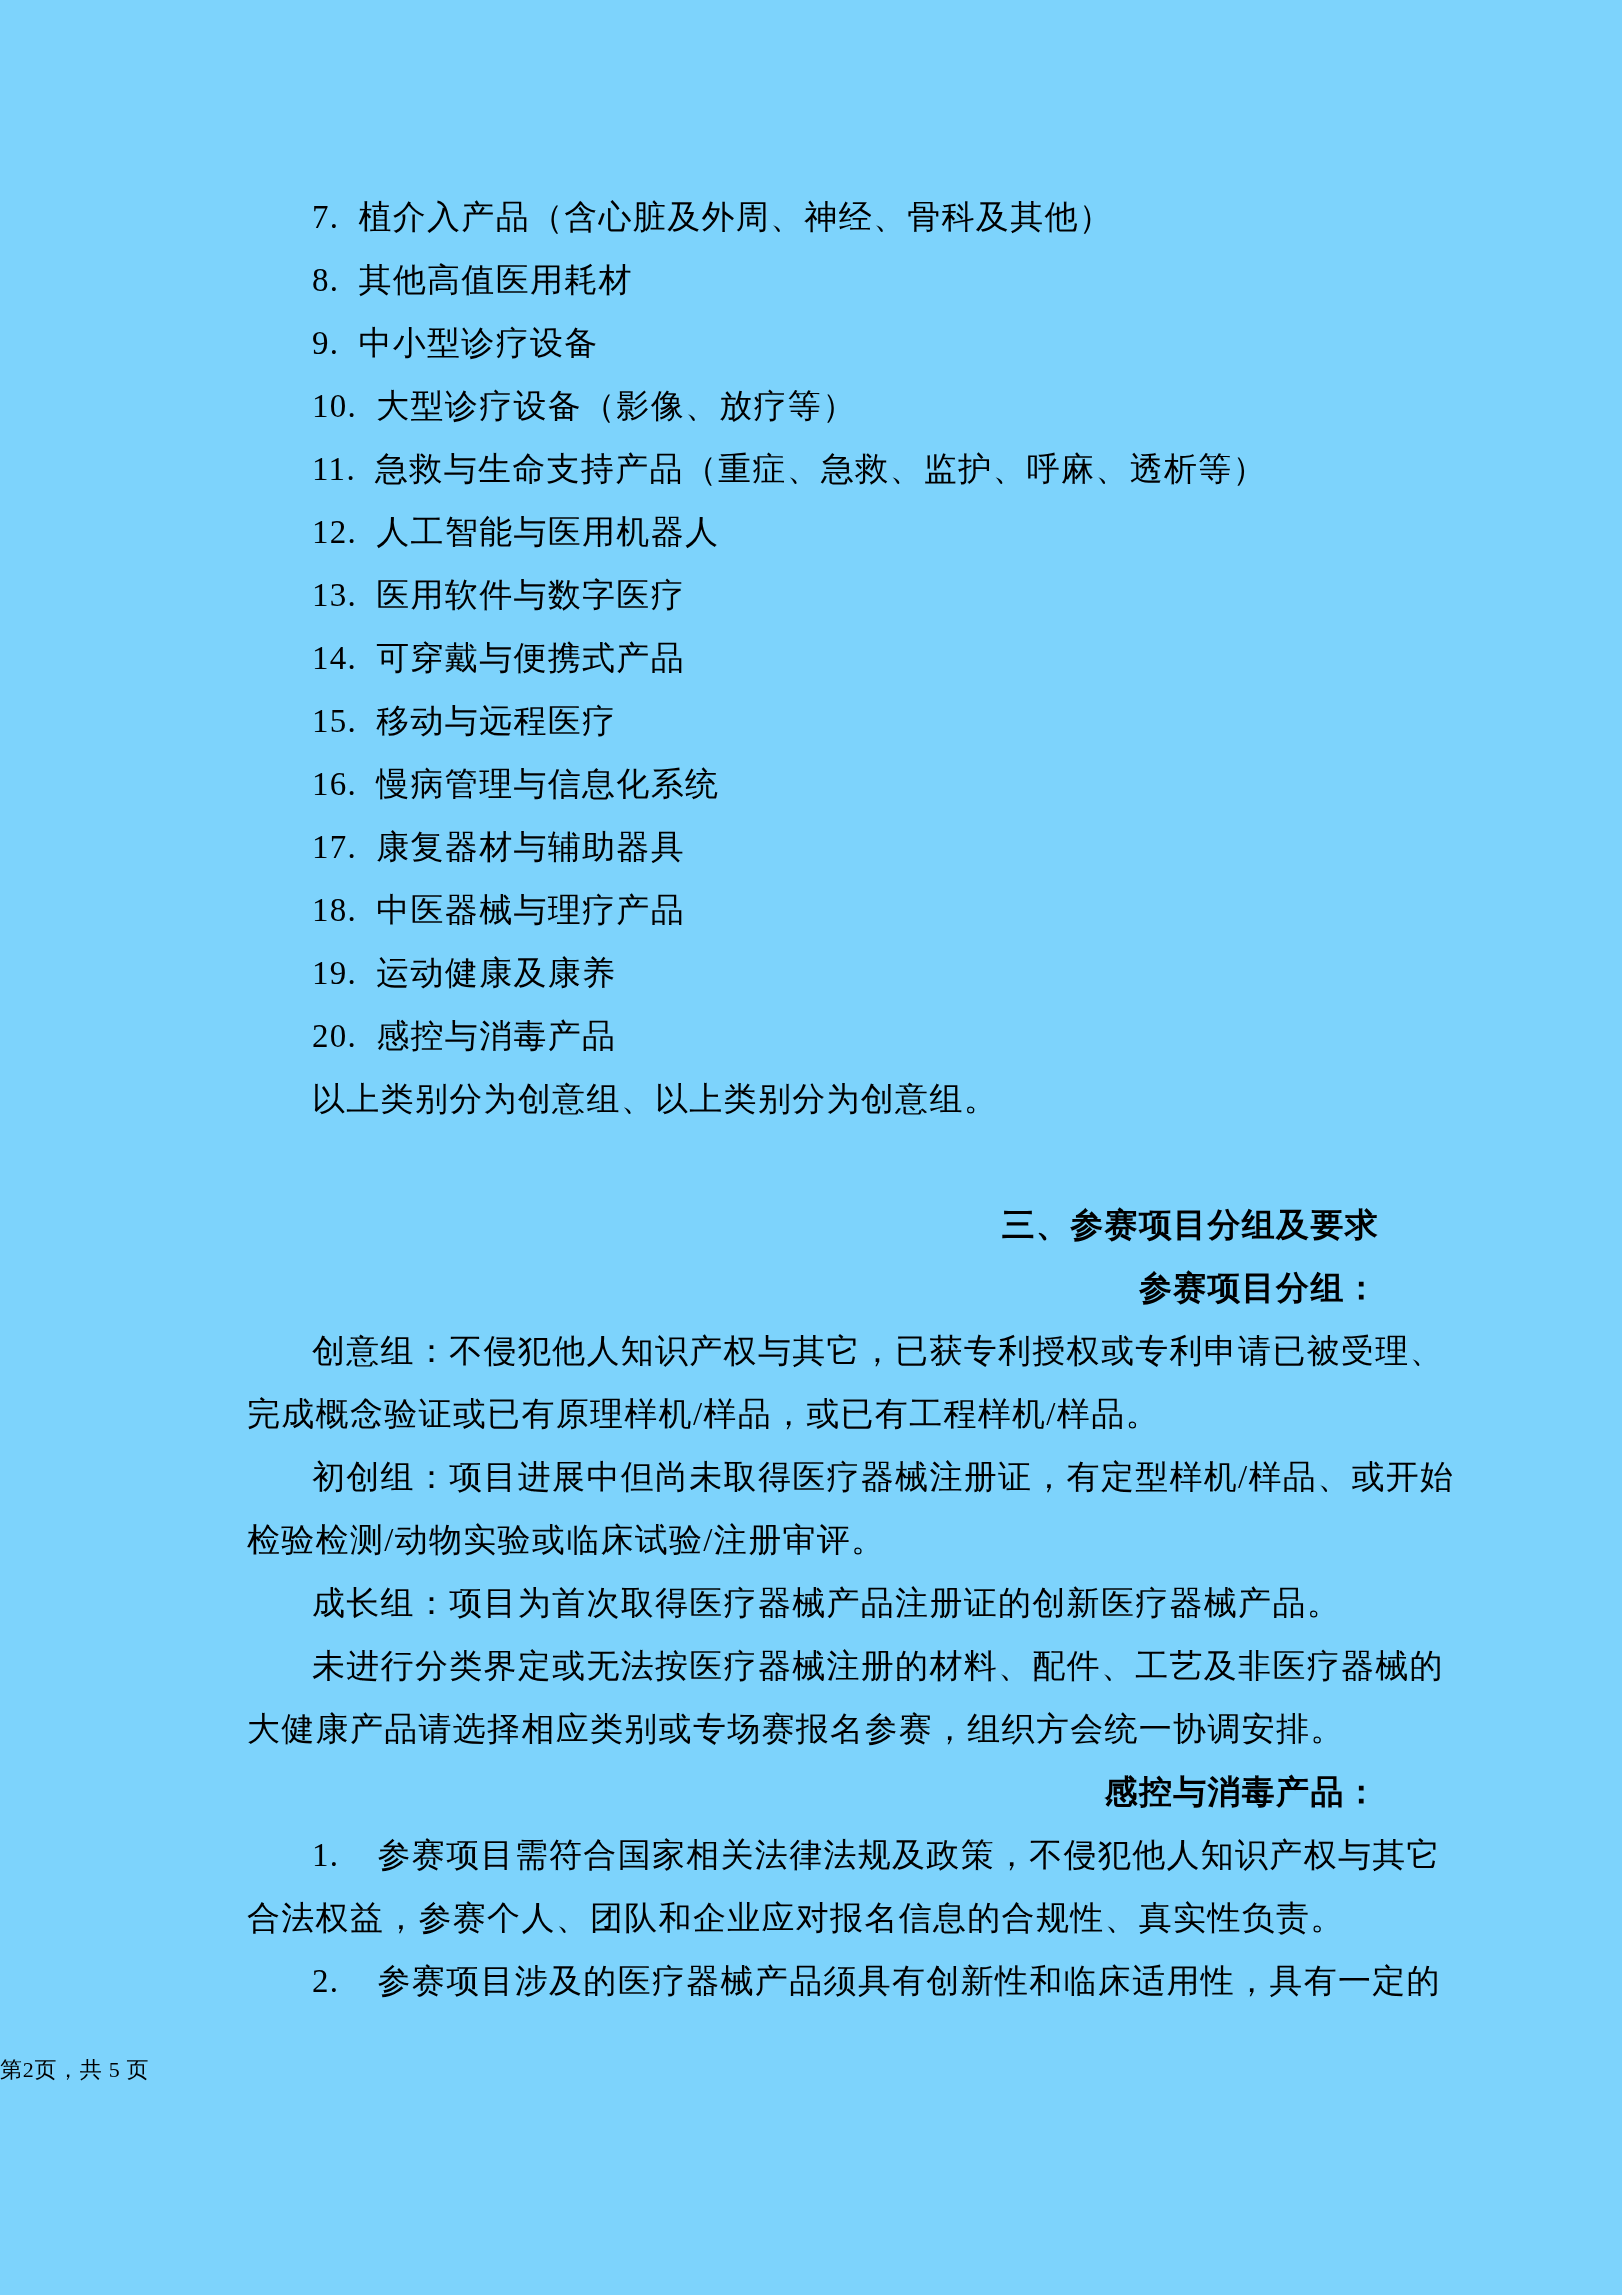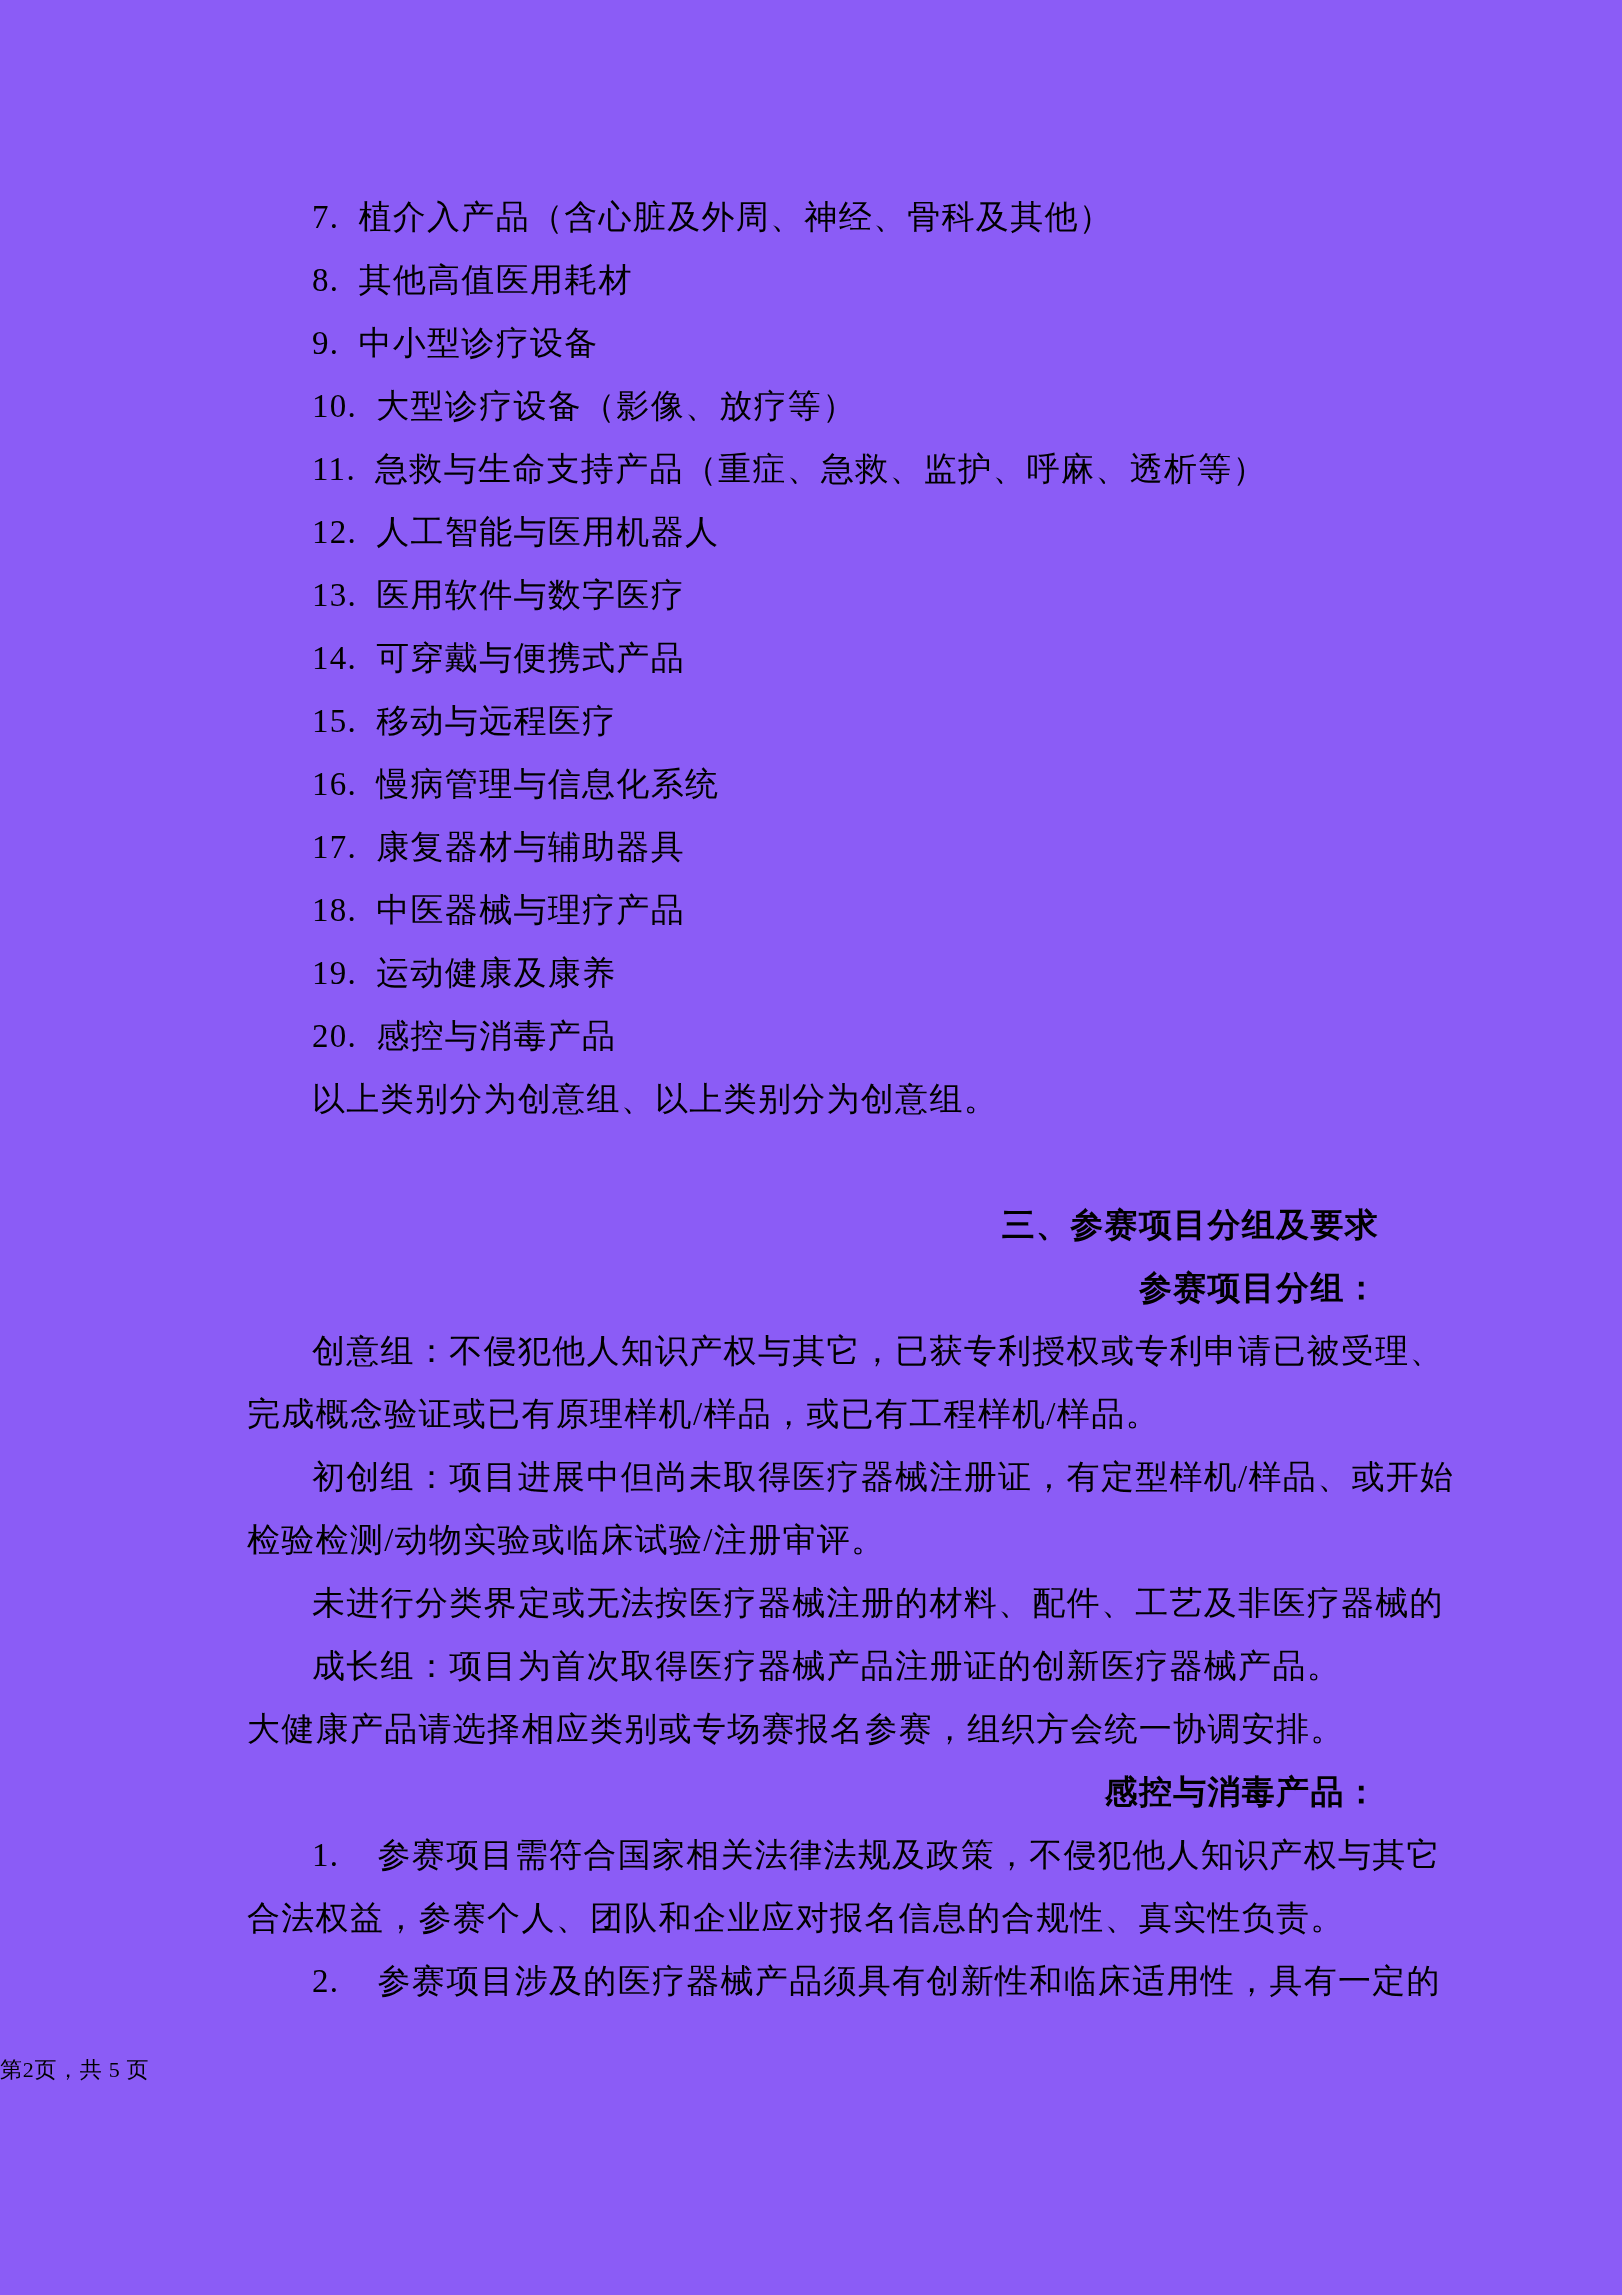--- a/index.html
+++ b/index.html
@@ -13,21 +13,21 @@
     position: relative;
     font-family: "Liberation Serif", "DejaVu Serif", serif;
     color: #000000;
     overflow: hidden;
   }
   .page {
     position: absolute;
     left: 0; top: 0;
     width: 1623px;
     height: 2295px;
-    background: #8b5cf6;
+    background: #7dd3fc;
   }
   .content {
     position: absolute;
     left: 247px;
     top: 186px;
     width: 1132px;
   }
   .line {
     height: 63px;
     line-height: 63px;
@@ -78,22 +78,22 @@
 
     <div class="line blank"></div>
 
     <div class="line ind bold">三、参赛项目分组及要求</div>
     <div class="line ind bold">参赛项目分组：</div>
 
     <div class="line ind full">创意组：不侵犯他人知识产权与其它，已获专利授权或专利申请已被受理、</div>
     <div class="line">完成概念验证或已有原理样机/样品，或已有工程样机/样品。</div>
     <div class="line ind full">初创组：项目进展中但尚未取得医疗器械注册证，有定型样机/样品、或开始</div>
     <div class="line">检验检测/动物实验或临床试验/注册审评。</div>
+    <div class="line ind">成长组：项目为首次取得医疗器械产品注册证的创新医疗器械产品。</div>
     <div class="line ind full">未进行分类界定或无法按医疗器械注册的材料、配件、工艺及非医疗器械的</div>
-    <div class="line ind">成长组：项目为首次取得医疗器械产品注册证的创新医疗器械产品。</div>
     <div class="line">大健康产品请选择相应类别或专场赛报名参赛，组织方会统一协调安排。</div>
 
     <div class="line ind bold">感控与消毒产品：</div>
 
     <div class="line ind full">1.&nbsp;&nbsp;&nbsp;&nbsp;参赛项目需符合国家相关法律法规及政策，不侵犯他人知识产权与其它</div>
     <div class="line">合法权益，参赛个人、团队和企业应对报名信息的合规性、真实性负责。</div>
     <div class="line ind full">2.&nbsp;&nbsp;&nbsp;&nbsp;参赛项目涉及的医疗器械产品须具有创新性和临床适用性，具有一定的</div>
 
   </main>
 

